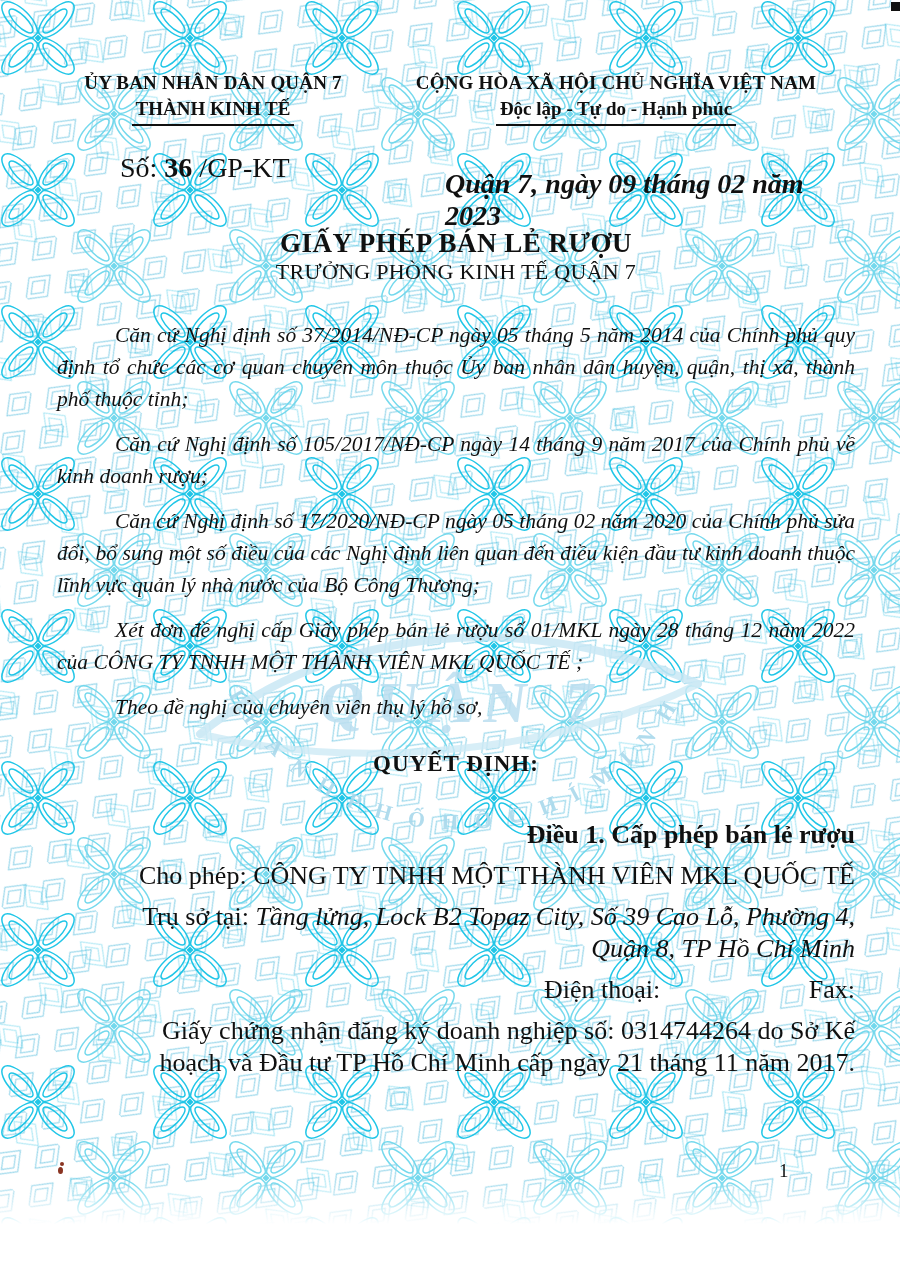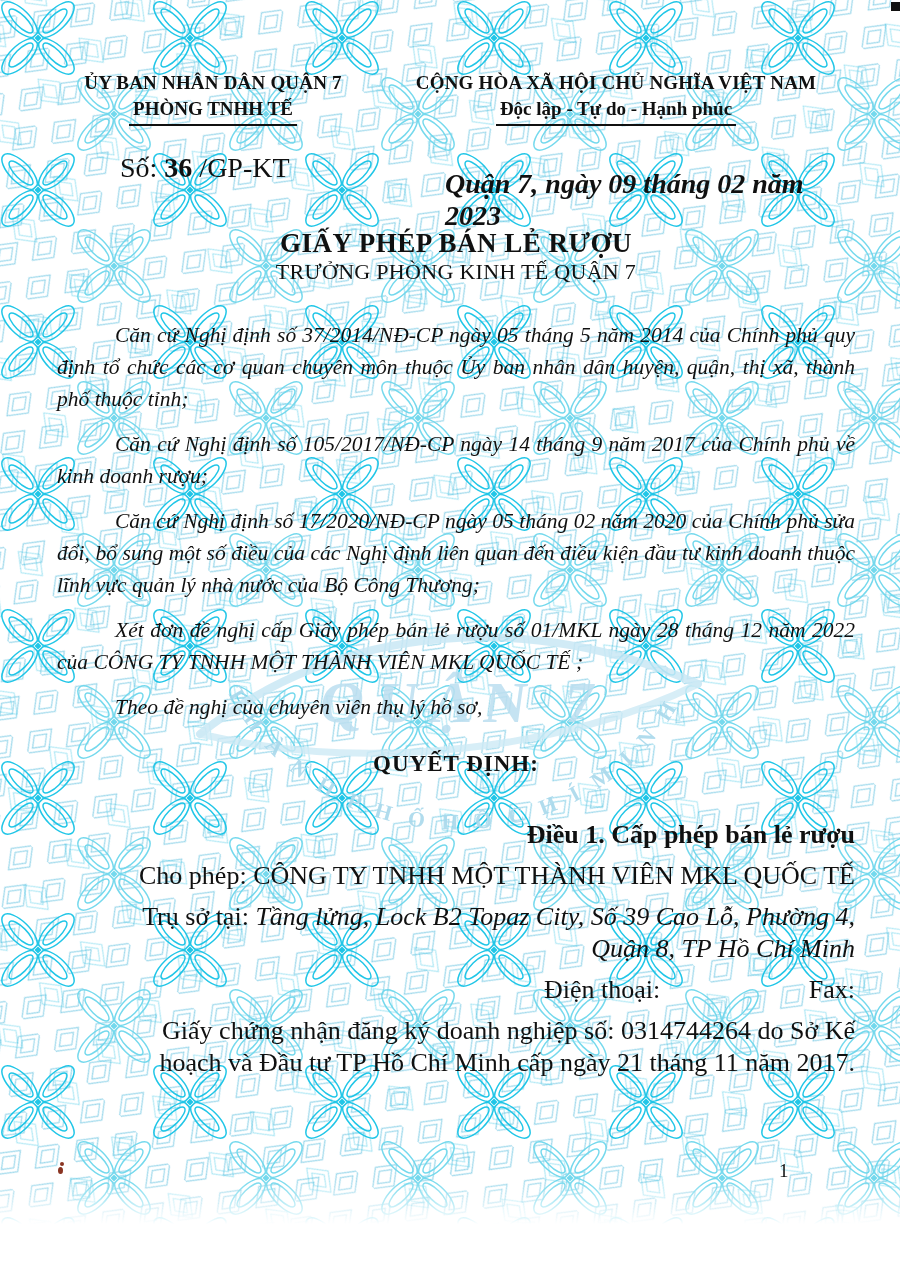--- a/index.html
+++ b/index.html
@@ -122,21 +122,21 @@
   </svg>
 
   <div class="bottom-fade"></div>
 
   <div class="content">
 
     <div class="header-row">
       <div class="hdr-left">
         <div class="hdr-line1">ỦY BAN NHÂN DÂN QUẬN 7</div>
         <div class="hdr-line2">
-          <span class="ul">PHÒNG TNHH TẾ</span>
+          <span class="ul">THÀNH KINH TẾ</span>
         </div>
       </div>
       <div class="hdr-right">
         <div class="hdr-line1">CỘNG HÒA XÃ HỘI CHỦ NGHĨA VIỆT NAM</div>
         <div class="hdr-line2">
           <span class="ul">Độc lập - Tự do - Hạnh phúc</span>
         </div>
       </div>
     </div>
 

